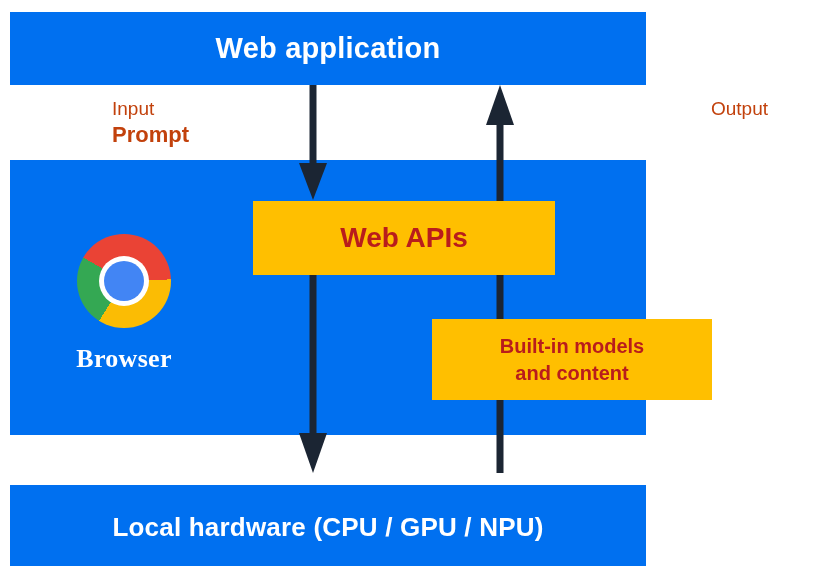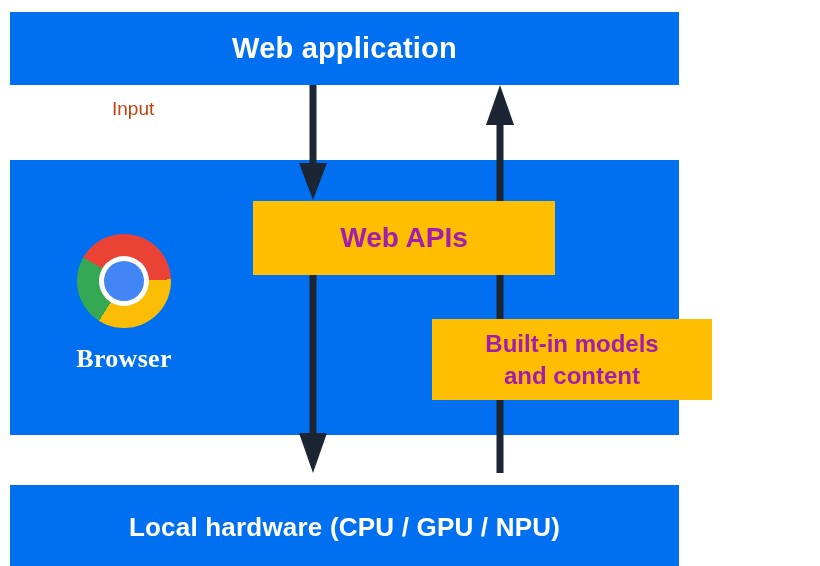--- a/index.html
+++ b/index.html
@@ -8,21 +8,20 @@
     width:820px;height:566px;
     background:#ffffff;
     font-family:"Liberation Sans",sans-serif;
     overflow:hidden;
   }
   
   .band{
     position:absolute;left:10px;width:636px;
     background:#0070f0;
     z-index:0;
-    padding-left:33px;
   }
   .band-top{top:12px;height:73px;}
   .band-mid{top:160px;height:275px;}
   .band-bottom{top:473px;height:84px;margin-top:12px;}
   .band-label{
     position:absolute;left:0;right:0;
     text-align:center;
     color:#ffffff;font-weight:bold;
     letter-spacing:.2px;
   }
@@ -36,24 +35,24 @@
   .io-caption{font-size:19px;font-weight:normal;display:block;}
   .io-label{font-size:22px;font-weight:bold;display:block;}
 
   
   .arrows{position:absolute;left:0;top:0;z-index:1;pointer-events:none;}
 
   
   .ybox{
     position:absolute;background:#ffbf00;z-index:2;
     display:flex;align-items:center;justify-content:center;
-    color:#a21caf;font-weight:bold;text-align:center;
+    color:#b91c1c;font-weight:bold;text-align:center;
   }
   .box-webapis{left:253px;top:201px;width:302px;height:74px;font-size:28px;}
-  .box-builtin{left:432px;top:319px;width:280px;height:81px;font-size:24px;line-height:1.32;}
+  .box-builtin{left:432px;top:319px;width:280px;height:81px;font-size:20px;line-height:1.32;}
 
   
   .chrome-logo{
     position:absolute;left:77px;top:234px;width:94px;height:94px;
     border-radius:50%;z-index:2;
     background:conic-gradient(#ea4335 0 88deg,#fbbc04 88deg 212deg,#34a853 212deg 300deg,#ea4335 300deg 360deg);
   }
   .chrome-ring{
     position:absolute;left:22px;top:22px;width:50px;height:50px;
     border-radius:50%;background:#ffffff;
@@ -79,22 +78,24 @@
   </div>
 
   <div class="band band-mid"></div>
 
   <div class="band band-bottom">
     <div class="band-label">Local hardware (CPU / GPU / NPU)</div>
   </div>
 
   <div class="io-block io-input">
     <span class="io-caption">Input</span>
+    <span class="io-label">Prompt</span>
   </div>
   <div class="io-block io-output">
+    <span class="io-caption">Output</span>
   </div>
 
   <svg class="arrows" width="820" height="566" viewBox="0 0 820 566">
     <g fill="#1b2533" stroke="#1b2533">
       <line x1="313" y1="85" x2="313" y2="165" stroke-width="7"></line>
       <polygon points="299,163 327,163 313,200" stroke="none"></polygon>
       <line x1="313" y1="275" x2="313" y2="435" stroke-width="7"></line>
       <polygon points="299,433 327,433 313,473" stroke="none"></polygon>
     </g>
     <g fill="#1b2533" stroke="#1b2533">

